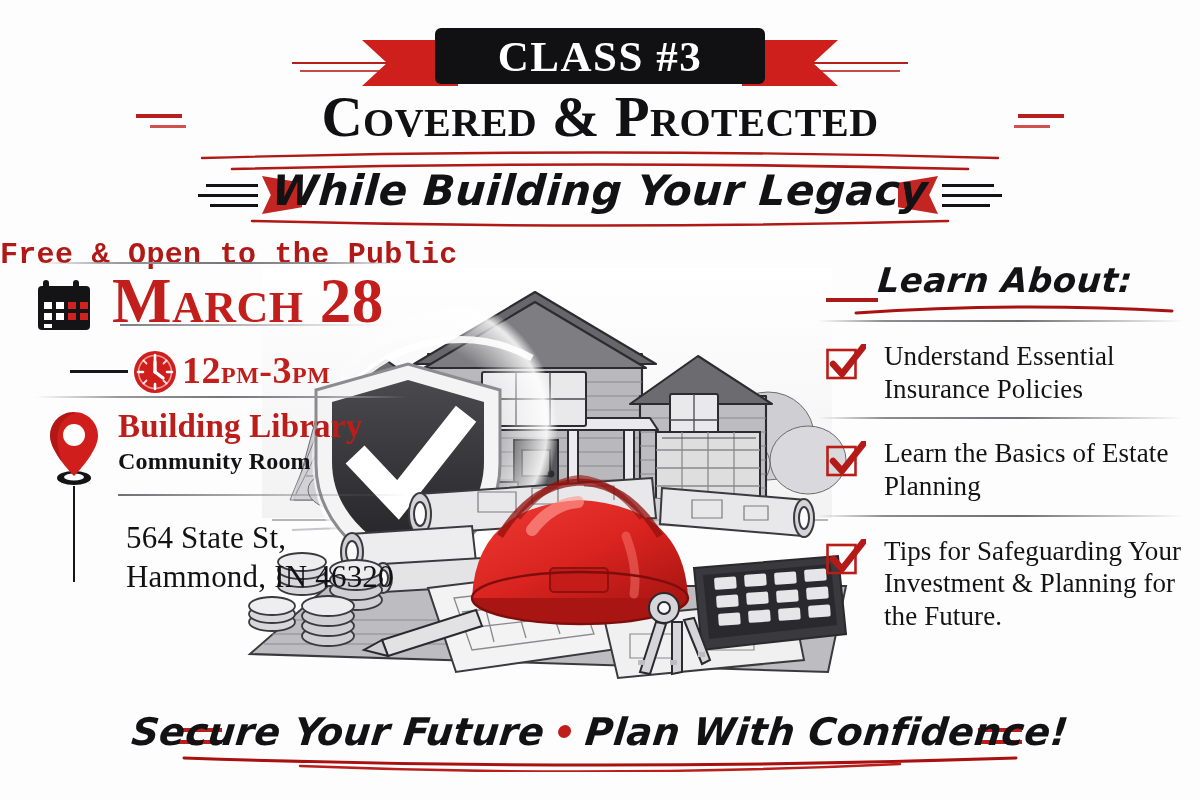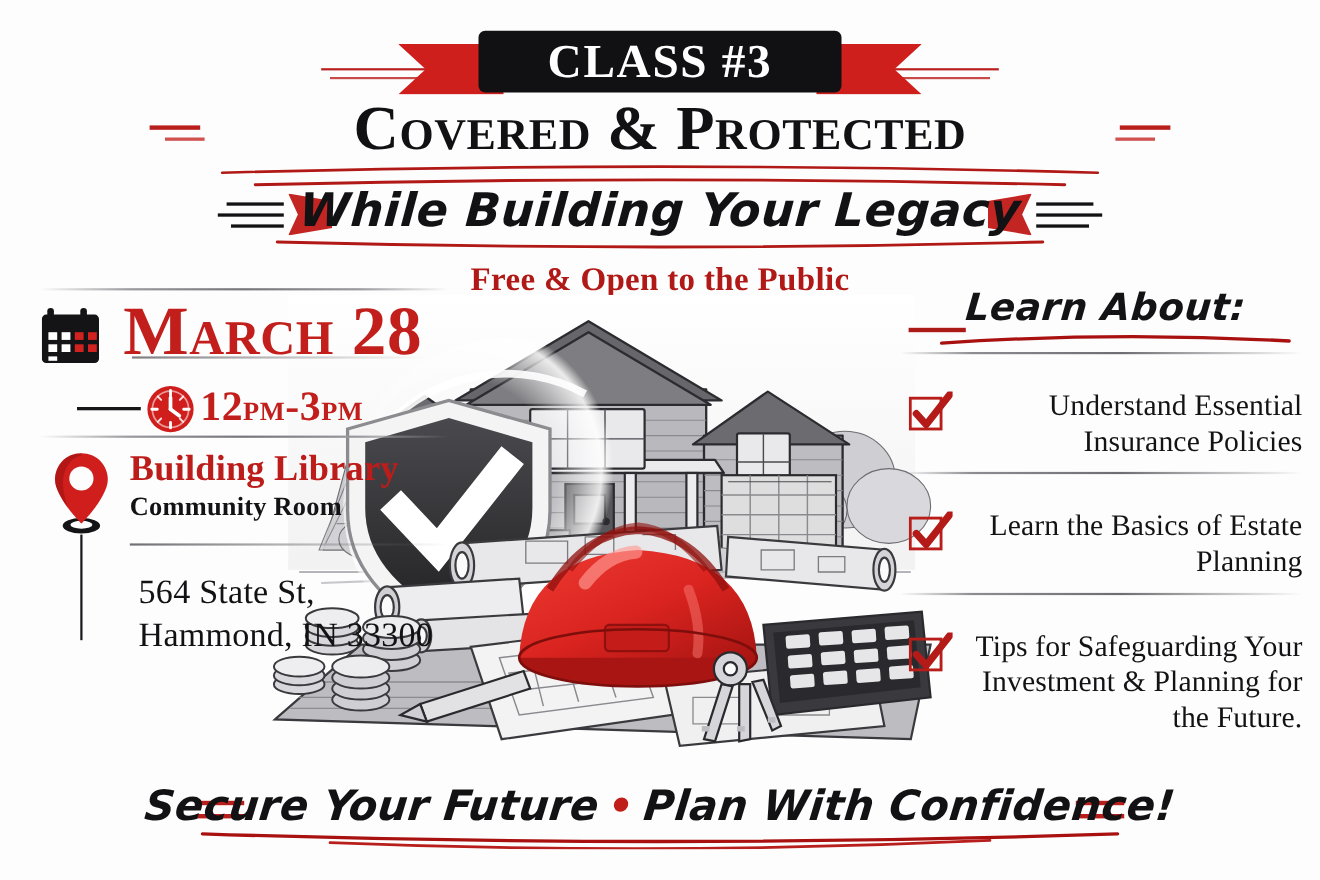--- a/index.html
+++ b/index.html
@@ -68,22 +68,22 @@
   .bt-line.l3{left:210px;width:48px;top:42px;}
   .bt-line.r1{right:206px;width:52px;top:22px;}
   .bt-line.r2{right:198px;width:60px;top:32px;}
   .bt-line.r3{right:210px;width:48px;top:42px;}
   .sub-swoosh-top{position:absolute;top:-4px;left:230px;right:230px;height:10px;}
   .sub-swoosh-bot{position:absolute;top:52px;left:250px;right:250px;height:10px;}
   .sub-swoosh-top svg,.sub-swoosh-bot svg{width:100%;height:100%;}
 
   
   .freeline{
-    position:absolute;top:238px;left:0;right:0;text-align:center;
-    font-family:Liberation Serif, serif;font-weight:bold;font-size:30px;
+    position:absolute;top:238px;left:0;right:0;
+    font-family:Liberation Mono, monospace;font-weight:bold;font-size:30px;
     color:#b01916;letter-spacing:0.3px;
   }
 
   
   .left-col{position:absolute;left:36px;top:262px;width:372px;}
   .hdiv{height:2px;background:linear-gradient(to right,rgba(255,255,255,0),#9a9a9e 22%,#76767a 50%,#9a9a9e 78%,rgba(255,255,255,0));}
   .hdiv.thin{height:1.5px;}
 
   .date-row{position:relative;height:78px;}
   .cal-icon{position:absolute;left:2px;top:14px;width:58px;height:54px;}
@@ -132,21 +132,21 @@
   .learn-row{position:relative;height:58px;}
   .learn-dash{position:absolute;left:8px;top:36px;width:52px;height:4px;background:#ac1a17;}
   .learn-title{
     position:absolute;left:60px;top:-2px;
     font-family:"DejaVu Sans",sans-serif;font-style:italic;font-weight:bold;
     font-size:34px;color:#131315;transform:skewX(-5deg);letter-spacing:0.5px;
   }
   .learn-swoosh{position:absolute;left:36px;top:40px;width:320px;height:12px;}
   .learn-swoosh svg{width:100%;height:100%;}
 
-  .bullet{position:relative;display:flex;align-items:flex-start;padding:30px 0 12px 0;text-align:right;}
+  .bullet{position:relative;display:flex;align-items:flex-start;padding:18px 0 12px 0;}
   .chk{flex:0 0 auto;width:40px;height:38px;margin:4px 18px 0 8px;position:relative;}
   .btext{
     font-family:"Liberation Serif",serif;font-size:27px;color:#131315;
     line-height:1.22;letter-spacing:0.1px;
   }
   .rdiv{height:1.6px;background:linear-gradient(to right,rgba(255,255,255,0),#8d8d91 18%,#6e6e72 55%,rgba(255,255,255,0));}
 
   
   .illus{position:absolute;left:232px;top:268px;width:630px;height:430px;}
   .illus svg{width:100%;height:100%;}
@@ -534,21 +534,21 @@
         </svg>
       </div>
       <div class="pin-stem"></div>
       <div class="venue-name nowrap">Building Library</div>
       <div class="venue-room nowrap">Community Room</div>
       <div class="venue-rule"></div>
     </div>
 
     <div class="addr-block">
       <div class="addr-line">564 State St,</div>
-      <div class="addr-line">Hammond, IN 33300</div>
+      <div class="addr-line">Hammond, IN 46320</div>
     </div>
   </div>
 
   <div class="right-col">
 
     <div class="learn-row">
       <div class="learn-dash"></div>
       <div class="learn-title nowrap">Learn About:</div>
       <div class="learn-swoosh">
         <svg viewBox="0 0 320 12" preserveAspectRatio="none">

